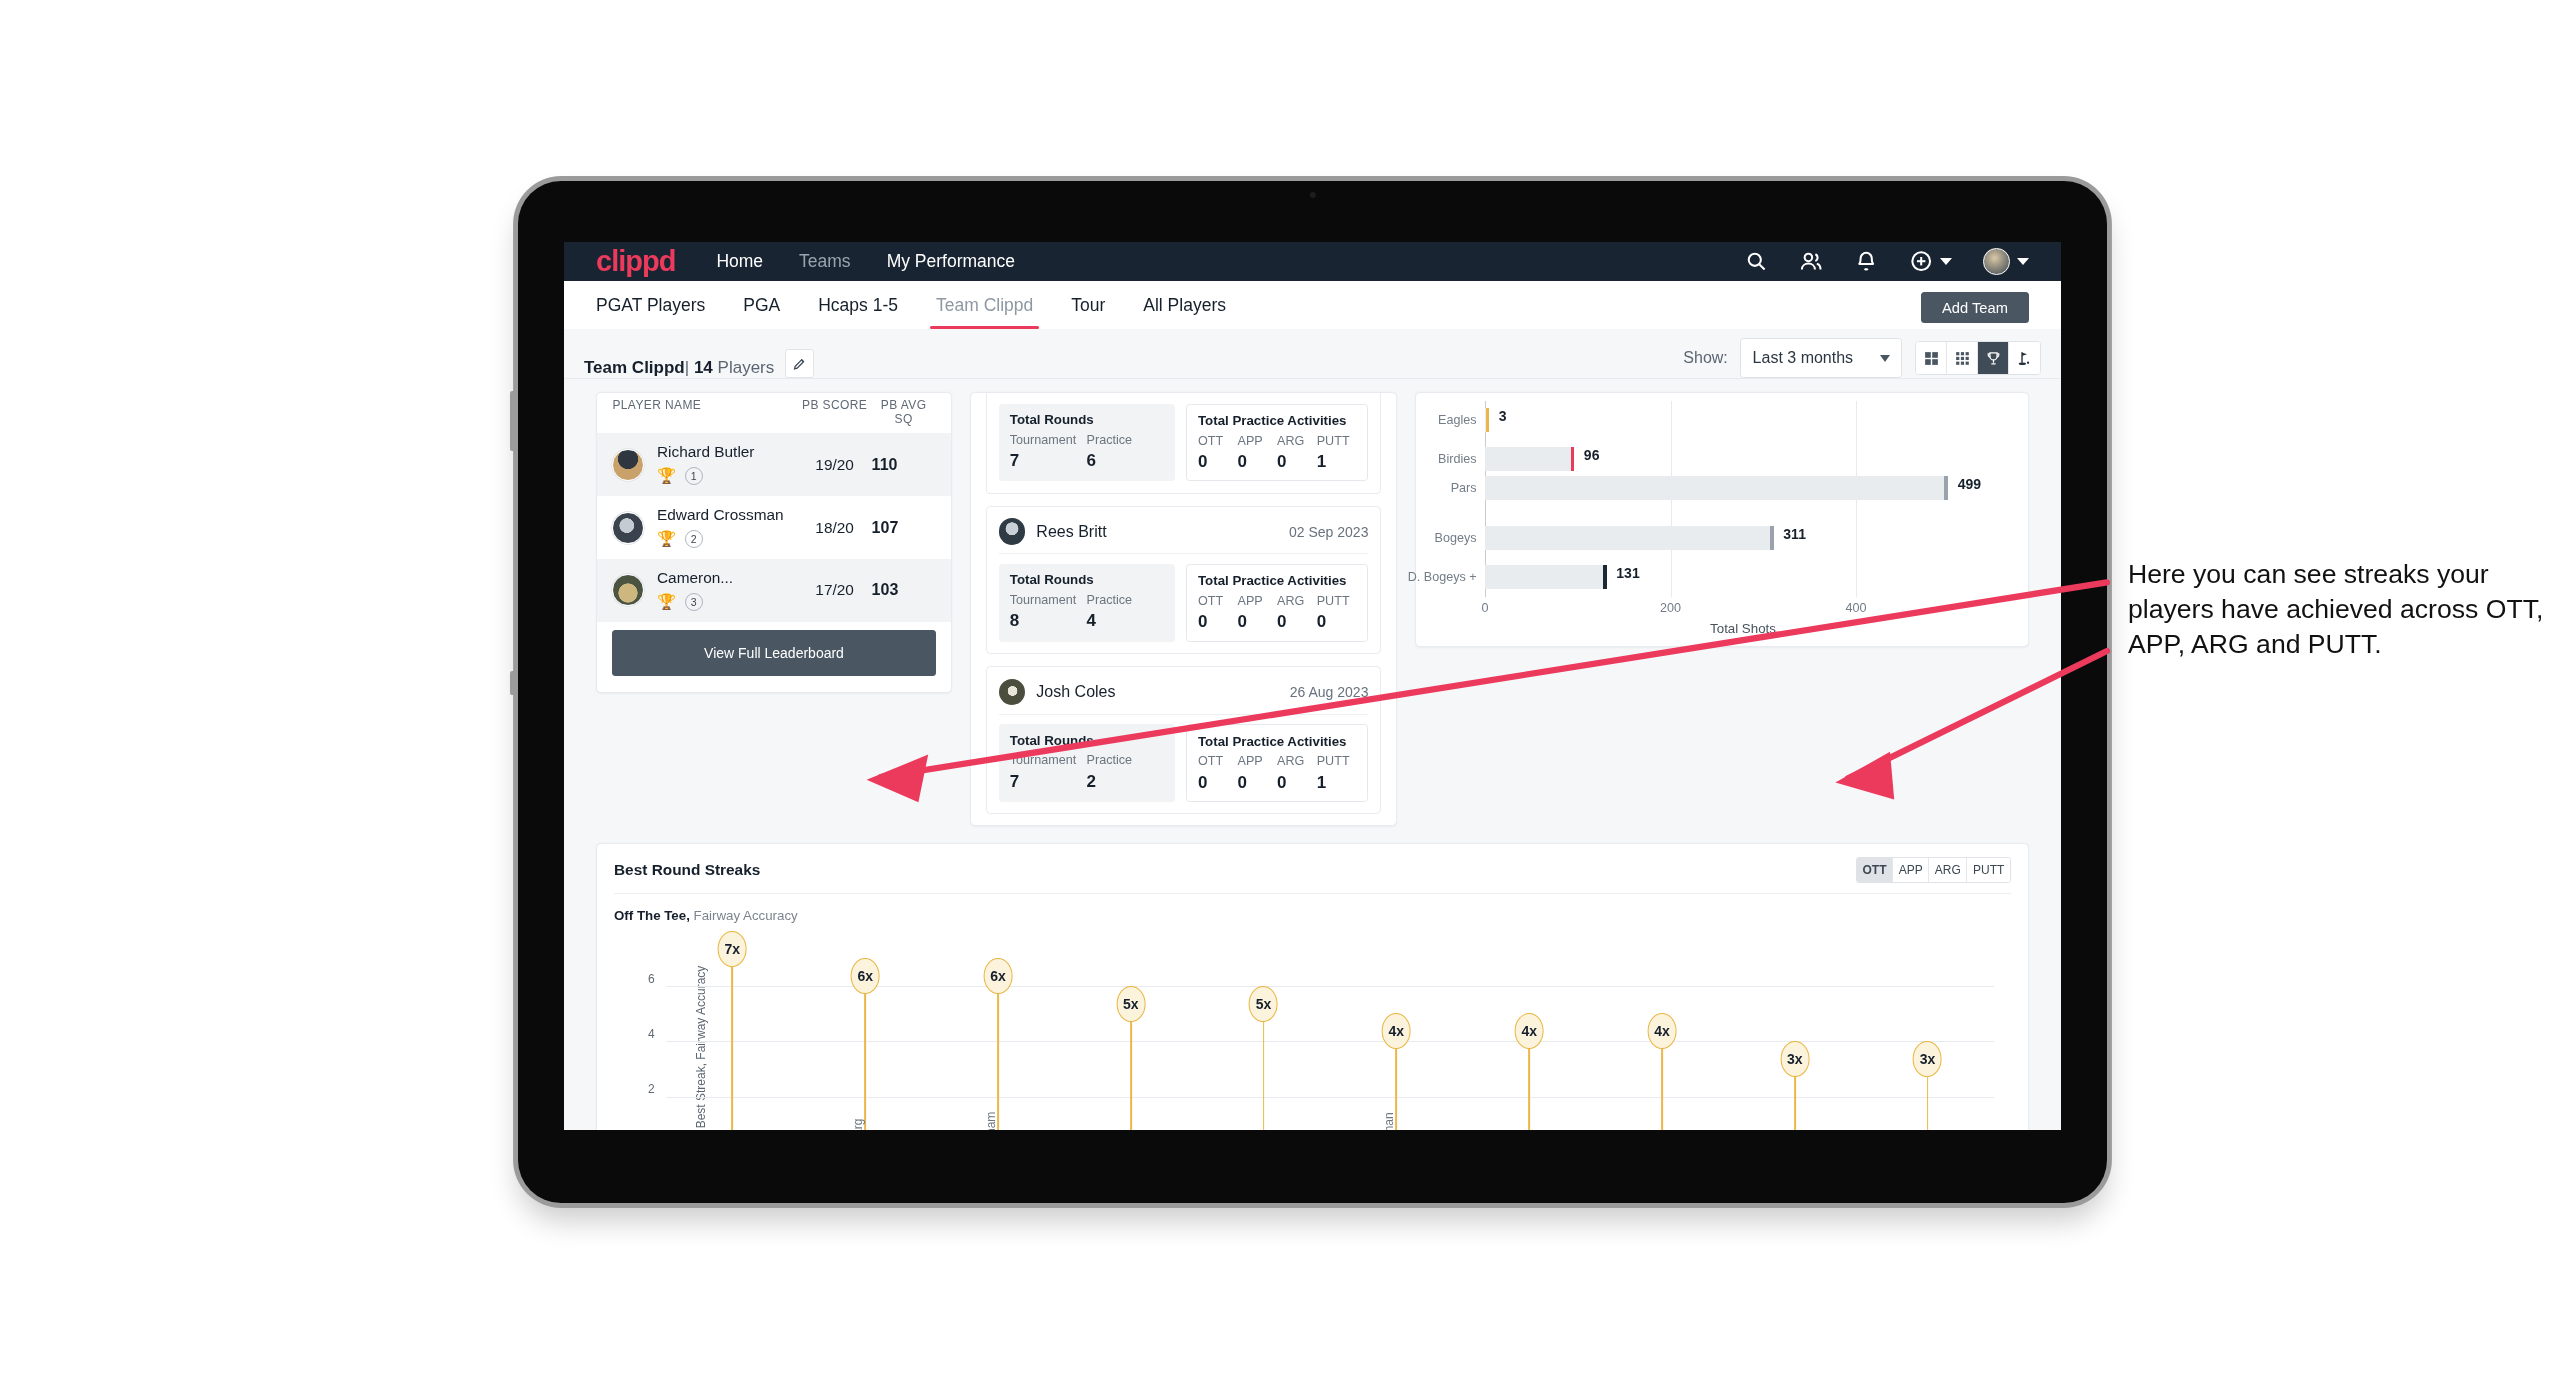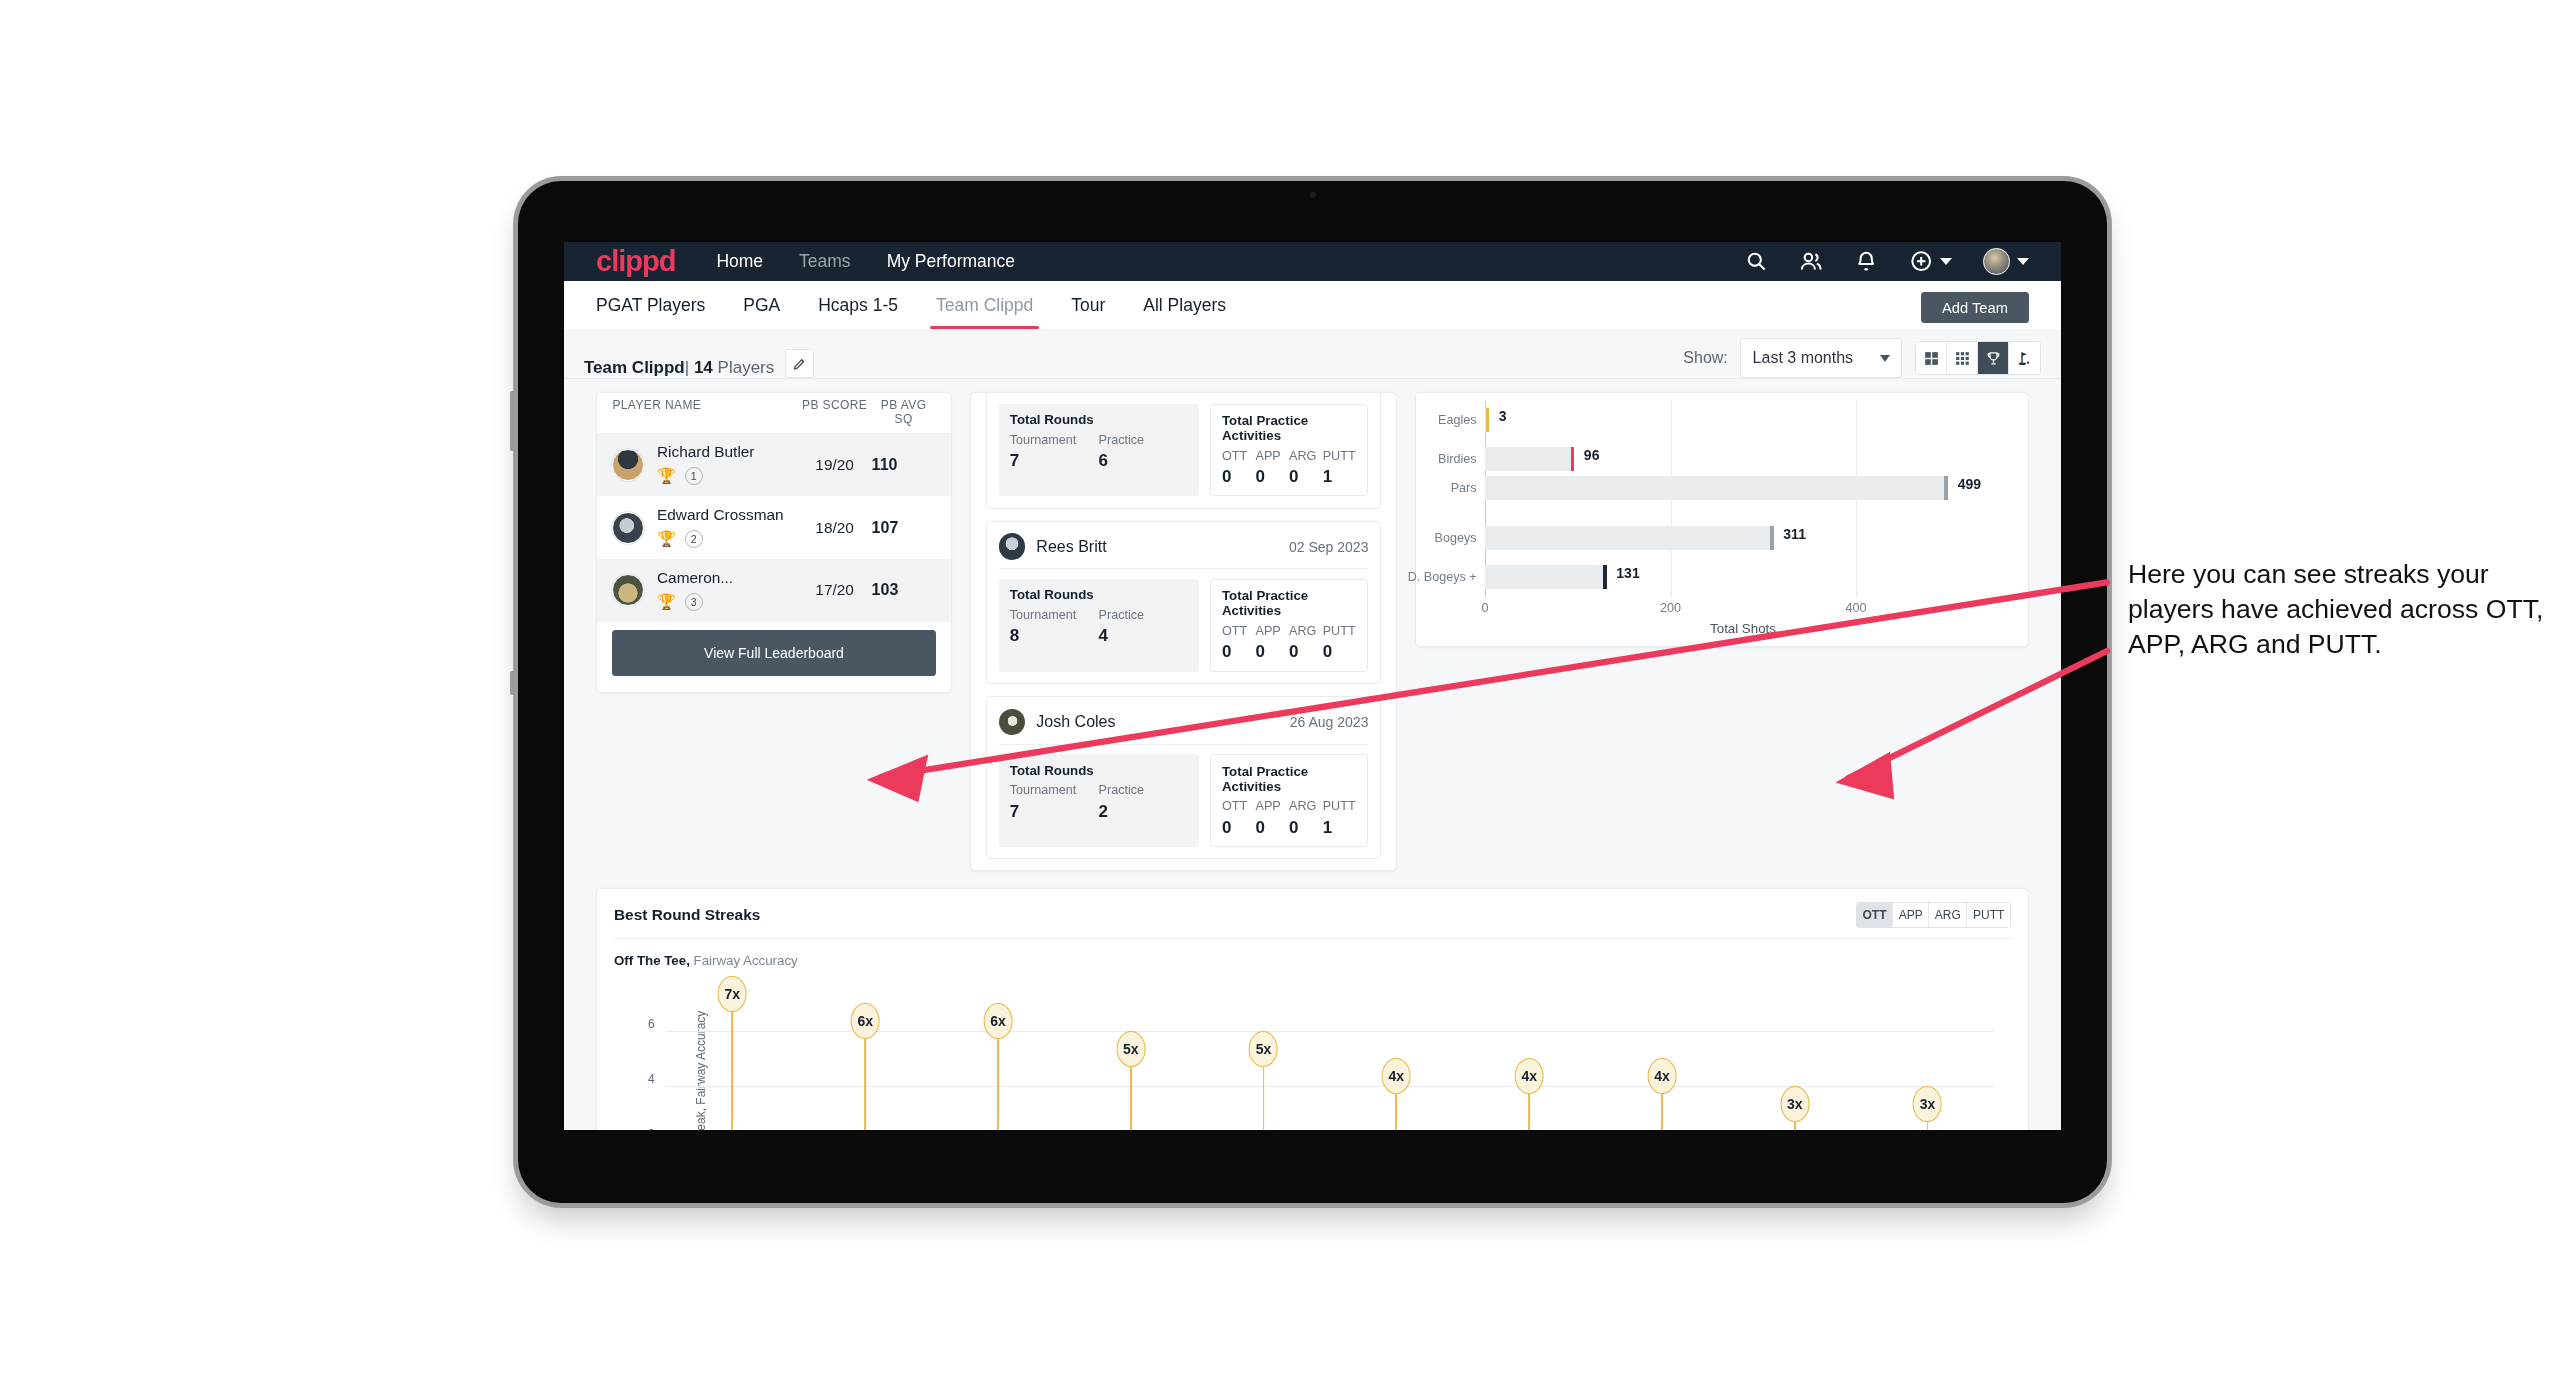--- a/index.html
+++ b/index.html
@@ -166,21 +166,21 @@
   
   .rounds { width: 427px; padding: 0 0 7px 0; overflow: hidden; }
   .rd-block { padding: 0 15.4px; }
   .rd-inner { border: 0.7px solid #e8ebef; border-radius: 4.2px; padding: 11.2px; margin-bottom: 12.6px; }
   .rd-top { display: flex; align-items: center; padding-bottom: 8.4px; border-bottom: 0.7px solid #edf0f3; }
   .rd-av { width: 26.6px; height: 26.6px; border-radius: 50%; margin-right: 11.2px; flex: none; }
   .rd-name { font-size: 16px; color: #16202c; }
   .rd-date { margin-left: auto; font-size: 14px; color: #67727e; }
   .rd-stats { display: flex; gap: 11.2px; padding-top: 9.8px; }
   .stat-box { border-radius: 3.5px; padding: 8.4px 11.2px; }
-  .stat-box.grey { background: #f1f3f5; flex: none; width: 200px; }
+  .stat-box.grey { background: #f1f3f5; flex: none; width: 176px; }
   .stat-box.bord { border: 0.7px solid #e4e8ec; flex: 1; }
   .stat-title { font-size: 13.3px; font-weight: 700; color: #16202c; margin-bottom: 5.6px; }
   .stat-cols { display: flex; }
   .stat-col { flex: 1; }
   .stat-lab { font-size: 12.6px; color: #6b7681; margin-bottom: 4.2px; }
   .stat-val { font-size: 17px; font-weight: 700; color: #16202c; }
 
   
   .shots { flex: 1; padding: 8.4px 14px 9.8px 14px; }
   .shots-plot { position: relative; height: 196px; margin-left: 55px; margin-right: 28px; }

